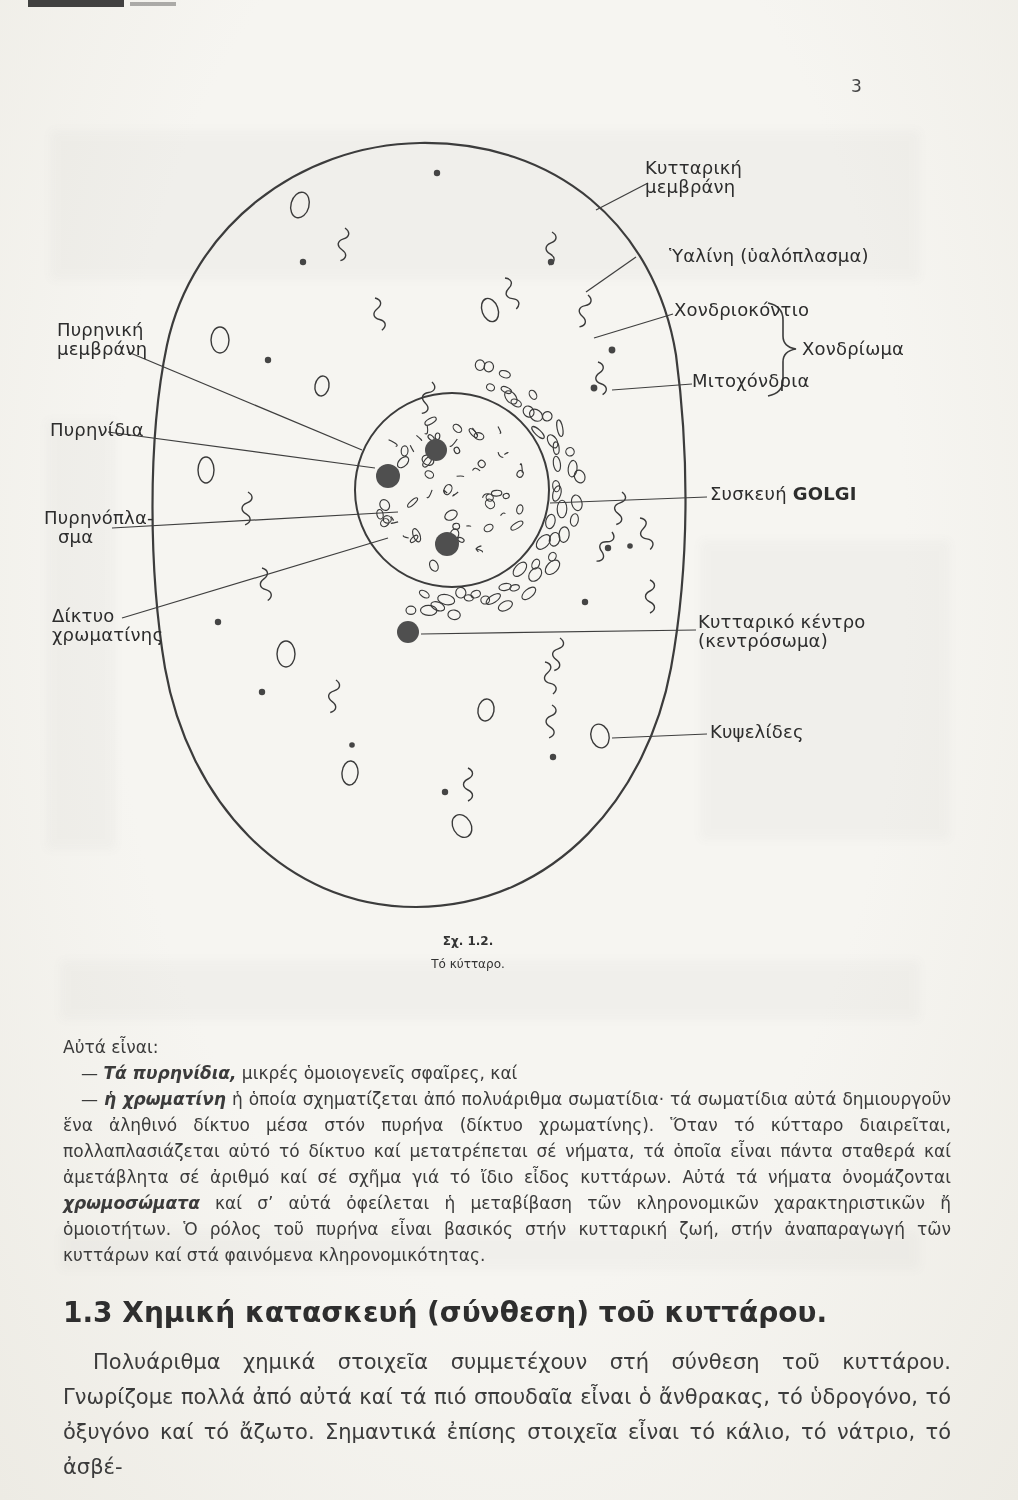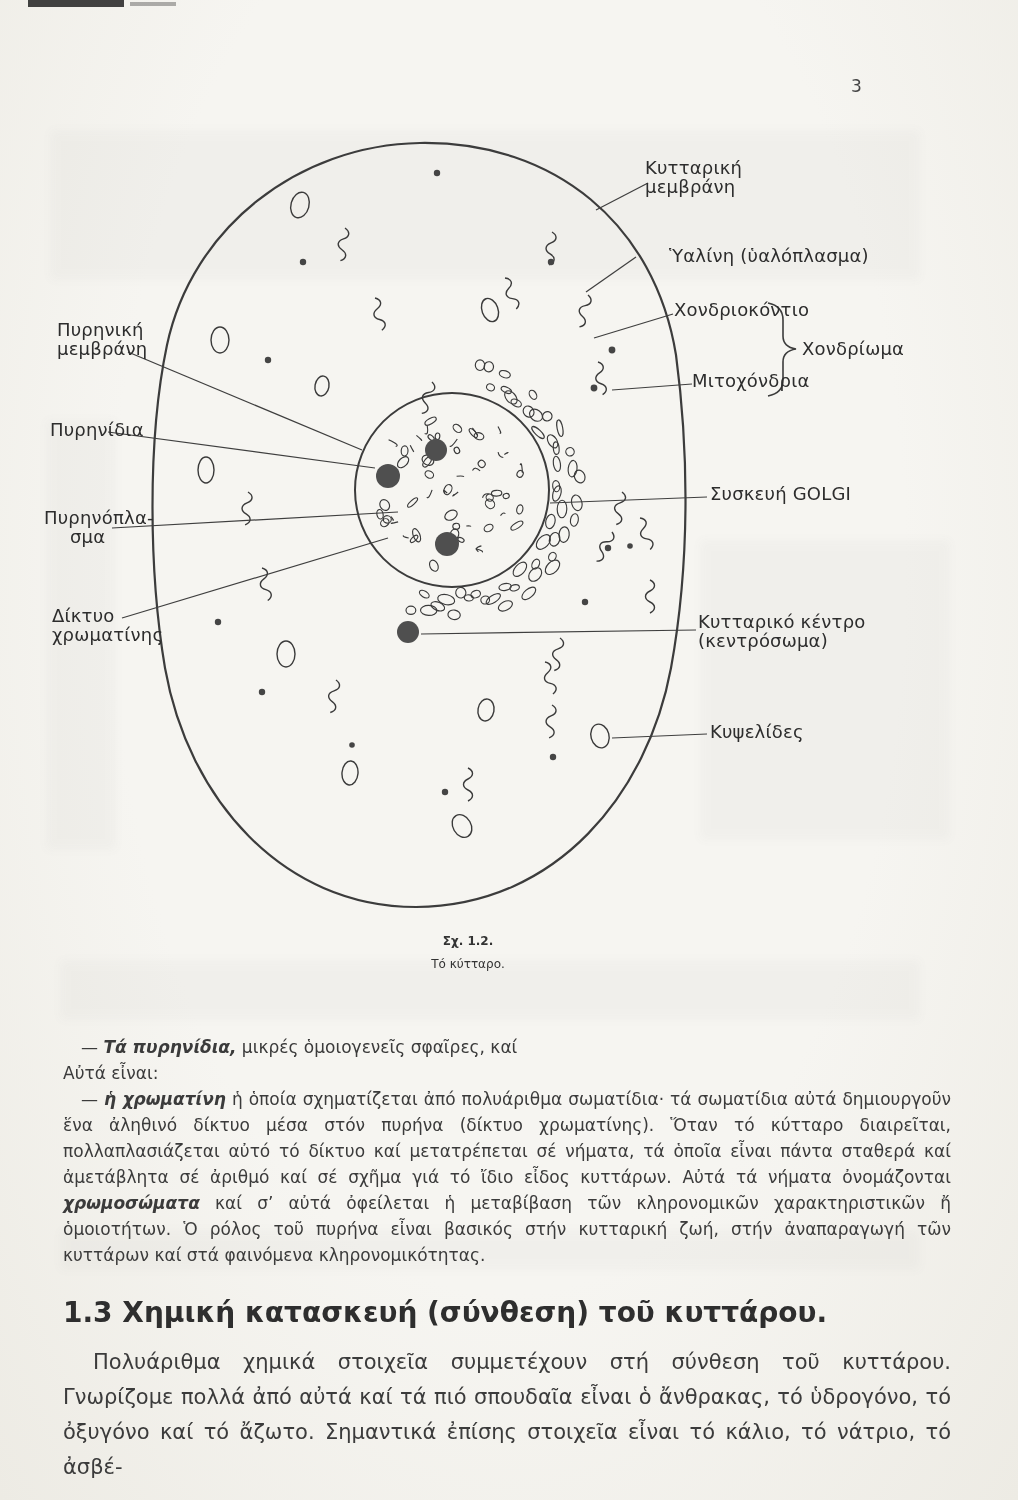--- a/index.html
+++ b/index.html
@@ -14,22 +14,22 @@
   
   #cell-svg{position:absolute;left:0;top:0}
   .ink{stroke:#3c3c3c;fill:none}
   .scrib{stroke:#3a3a3a;stroke-width:1.15;fill:none}
   .sqg{stroke:#3a3a3a;stroke-width:1.4;fill:none}
   .ves{stroke:#3a3a3a;stroke-width:1.4;fill:none}
   .dots{fill:#454545;stroke:none}
   .leads{stroke:#3f3f3f;stroke-width:1.25}
   .blob{fill:#4f4f4f;stroke:none}
   .lbl{position:absolute;font-size:18px;line-height:19px;color:#2d2d2d;letter-spacing:.2px;white-space:nowrap}
-  .lbl .ind{display:block;margin-left:26px}
-  .lbl .bold{font-weight:normal}
+  .lbl .ind{display:block;margin-left:14px}
+  .lbl .bold{font-weight:bold}
   
   #caption{position:absolute;left:368px;top:930px;width:200px;text-align:center;font-size:12px;line-height:23px;color:#333}
   #caption .cap1{font-weight:bold}
   
   #textblock{position:absolute;left:63px;top:1034px;width:888px;color:#3b3b3b}
   .bt{font-size:17px;line-height:26px;text-align:justify}
   .item{text-indent:18px}
   .bi{font-weight:bold;font-style:italic}
   #heading{font-size:28px;font-weight:bold;color:#2e2e2e;margin-top:28px}
   #para2{font-size:21px;line-height:35px;text-align:justify;text-indent:30px;margin-top:16px;color:#3b3b3b}
@@ -288,20 +288,20 @@
   <div class="lbl" style="left:710px;top:722px">
     <span>Κυψελίδες</span>
   </div>
 
   <div id="caption">
     <div class="cap1">Σχ. 1.2.</div>
     <div class="cap2">Τό κύτταρο.</div>
   </div>
 
   <div id="textblock">
+    <p class="bt">Αὐτά εἶναι:</p>
     <p class="bt item"><span>— </span><b class="bi">Τά πυρηνίδια,</b><span> μικρές ὁμοιογενεῖς σφαῖρες, καί</span></p>
-    <p class="bt">Αὐτά εἶναι:</p>
     <p class="bt item"><span>— </span><b class="bi">ἡ χρωματίνη</b><span> ἡ ὁποία σχηματίζεται ἀπό πολυάριθμα σωματίδια· τά σωματίδια αὐτά δημιουργοῦν ἕνα ἀληθινό δίκτυο μέσα στόν πυρήνα (δίκτυο χρωματίνης). Ὅταν τό κύτταρο διαιρεῖται, πολλαπλασιάζεται αὐτό τό δίκτυο καί μετατρέπεται σέ νήματα, τά ὁποῖα εἶναι πάντα σταθερά καί ἀμετάβλητα σέ ἀριθμό καί σέ σχῆμα γιά τό ἴδιο εἶδος κυττάρων. Αὐτά τά νήματα ὀνομάζονται </span><b class="bi">χρωμοσώματα</b><span> καί σ’ αὐτά ὀφείλεται ἡ μεταβίβαση τῶν κληρονομικῶν χαρακτηριστικῶν ἤ ὁμοιοτήτων. Ὁ ρόλος τοῦ πυρήνα εἶναι βασικός στήν κυτταρική ζωή, στήν ἀναπαραγωγή τῶν κυττάρων καί στά φαινόμενα κληρονομικότητας.</span></p>
     <h2 id="heading">1.3 Χημική κατασκευή (σύνθεση) τοῦ κυττάρου.</h2>
     <p id="para2">Πολυάριθμα χημικά στοιχεῖα συμμετέχουν στή σύνθεση τοῦ κυττάρου. Γνωρίζομε πολλά ἀπό αὐτά καί τά πιό σπουδαῖα εἶναι ὁ ἄνθρακας, τό ὑδρογόνο, τό ὀξυγόνο καί τό ἄζωτο. Σημαντικά ἐπίσης στοιχεῖα εἶναι τό κάλιο, τό νάτριο, τό ἀσβέ-</p>
   </div>
 
 </div>
 
 </body></html>

